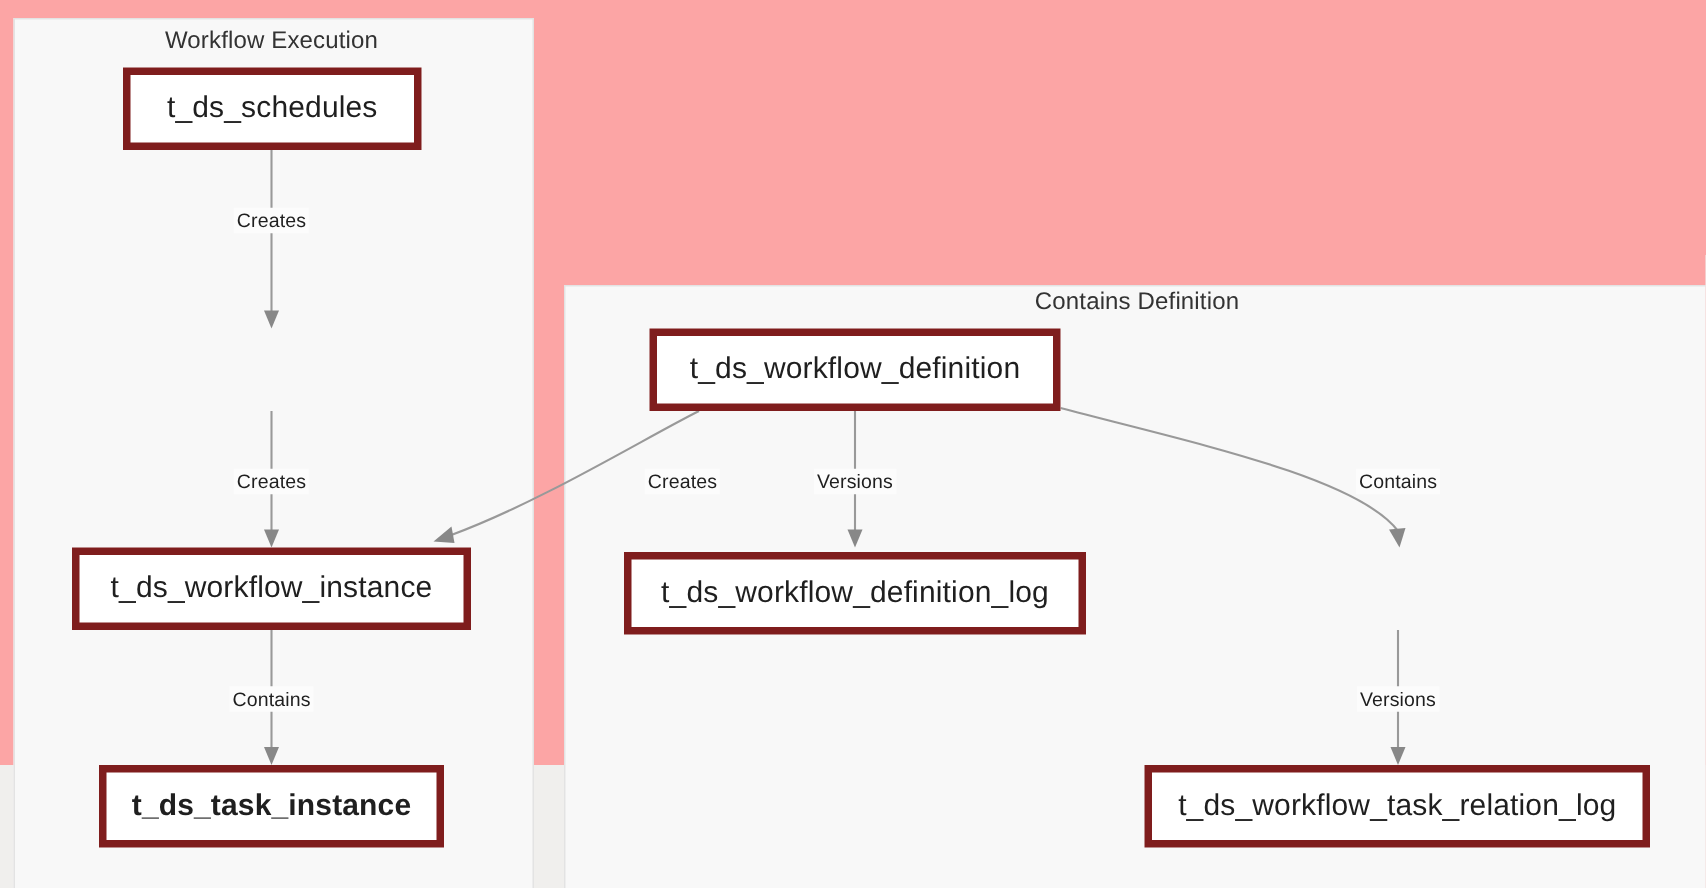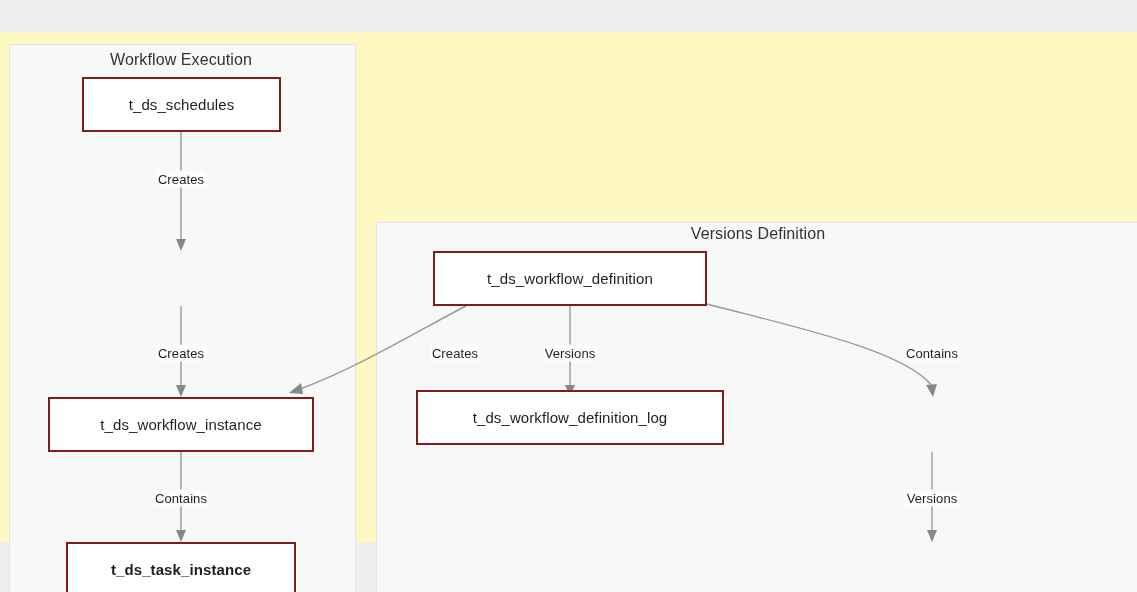--- a/index.html
+++ b/index.html
@@ -13,22 +13,21 @@
     position: relative;
     overflow: hidden;
     font-family: "Liberation Sans", sans-serif;
   }
 
   #diagram-root {
     position: absolute;
     left: 0; top: 0;
     width: 1137px;
     height: 510px;
-    background: #fef9c3;
-    margin-top: 32px;
+    background: #fca5a5;
   }
 
   
   .cluster {
     position: absolute;
     background: #f8f8f8;
     border: 1px solid #e3e3e3;
     box-sizing: border-box;
   }
   .cluster-title {
@@ -55,27 +54,27 @@
     stroke-width: 1.4px;
   }
   .edge-arrow {
     fill: #888888;
   }
 
   
   .node {
     position: absolute;
     background: #ffffff;
-    border: 2px solid #7f1d1d;
+    border: 5px solid #7f1d1d;
     box-sizing: border-box;
     display: flex;
     align-items: center;
     justify-content: center;
     color: #1f1f1f;
-    font-size: 15px;
+    font-size: 20px;
     white-space: nowrap;
     letter-spacing: 0.1px;
   }
 
   
   .edge-label {
     position: absolute;
     background: #fcfcfc;
     color: #1f1f1f;
     font-size: 13px;
@@ -87,21 +86,21 @@
 </style>
 </head>
 <body>
 
 <div id="diagram-root">
 
   <div class="cluster" style="left:9px; top:12px; width:347px; height:585px;"></div>
   <div class="cluster" style="left:376px; top:190px; width:765px; height:407px;"></div>
 
   <div class="cluster-title" style="left:181px; top:19px;">Workflow Execution</div>
-  <div class="cluster-title" style="left:758px; top:193px;">Versions Definition</div>
+  <div class="cluster-title" style="left:758px; top:193px;">Contains Definition</div>
 
   <svg id="edge-layer" viewBox="0 0 1137 592" width="1137" height="592">
 
     <g>
       <path class="edge-path" d="M181,100 L181,208"></path>
       <polygon class="edge-arrow" points="181,219 176,207 186,207"></polygon>
     </g>
 
     <g>
       <path class="edge-path" d="M181,274 L181,354"></path>
@@ -152,19 +151,22 @@
   </div>
 
   <div class="node" style="left:66px; top:510px; width:230px; height:55px;font-weight:bold;">
     <span>t_ds_task_instance</span>
   </div>
 
   <div class="node" style="left:433px; top:219px; width:274px; height:55px;">
     <span>t_ds_workflow_definition</span>
   </div>
 
-  <div class="node" style="left:416px; top:358px; width:308px; height:55px;">
+  <div class="node" style="left:416px; top:368px; width:308px; height:55px;">
     <span>t_ds_workflow_definition_log</span>
   </div>
 
 
+  <div class="node" style="left:763px; top:510px; width:337px; height:55px;">
+    <span>t_ds_workflow_task_relation_log</span>
+  </div>
 
 </div>
 
 </body></html>

